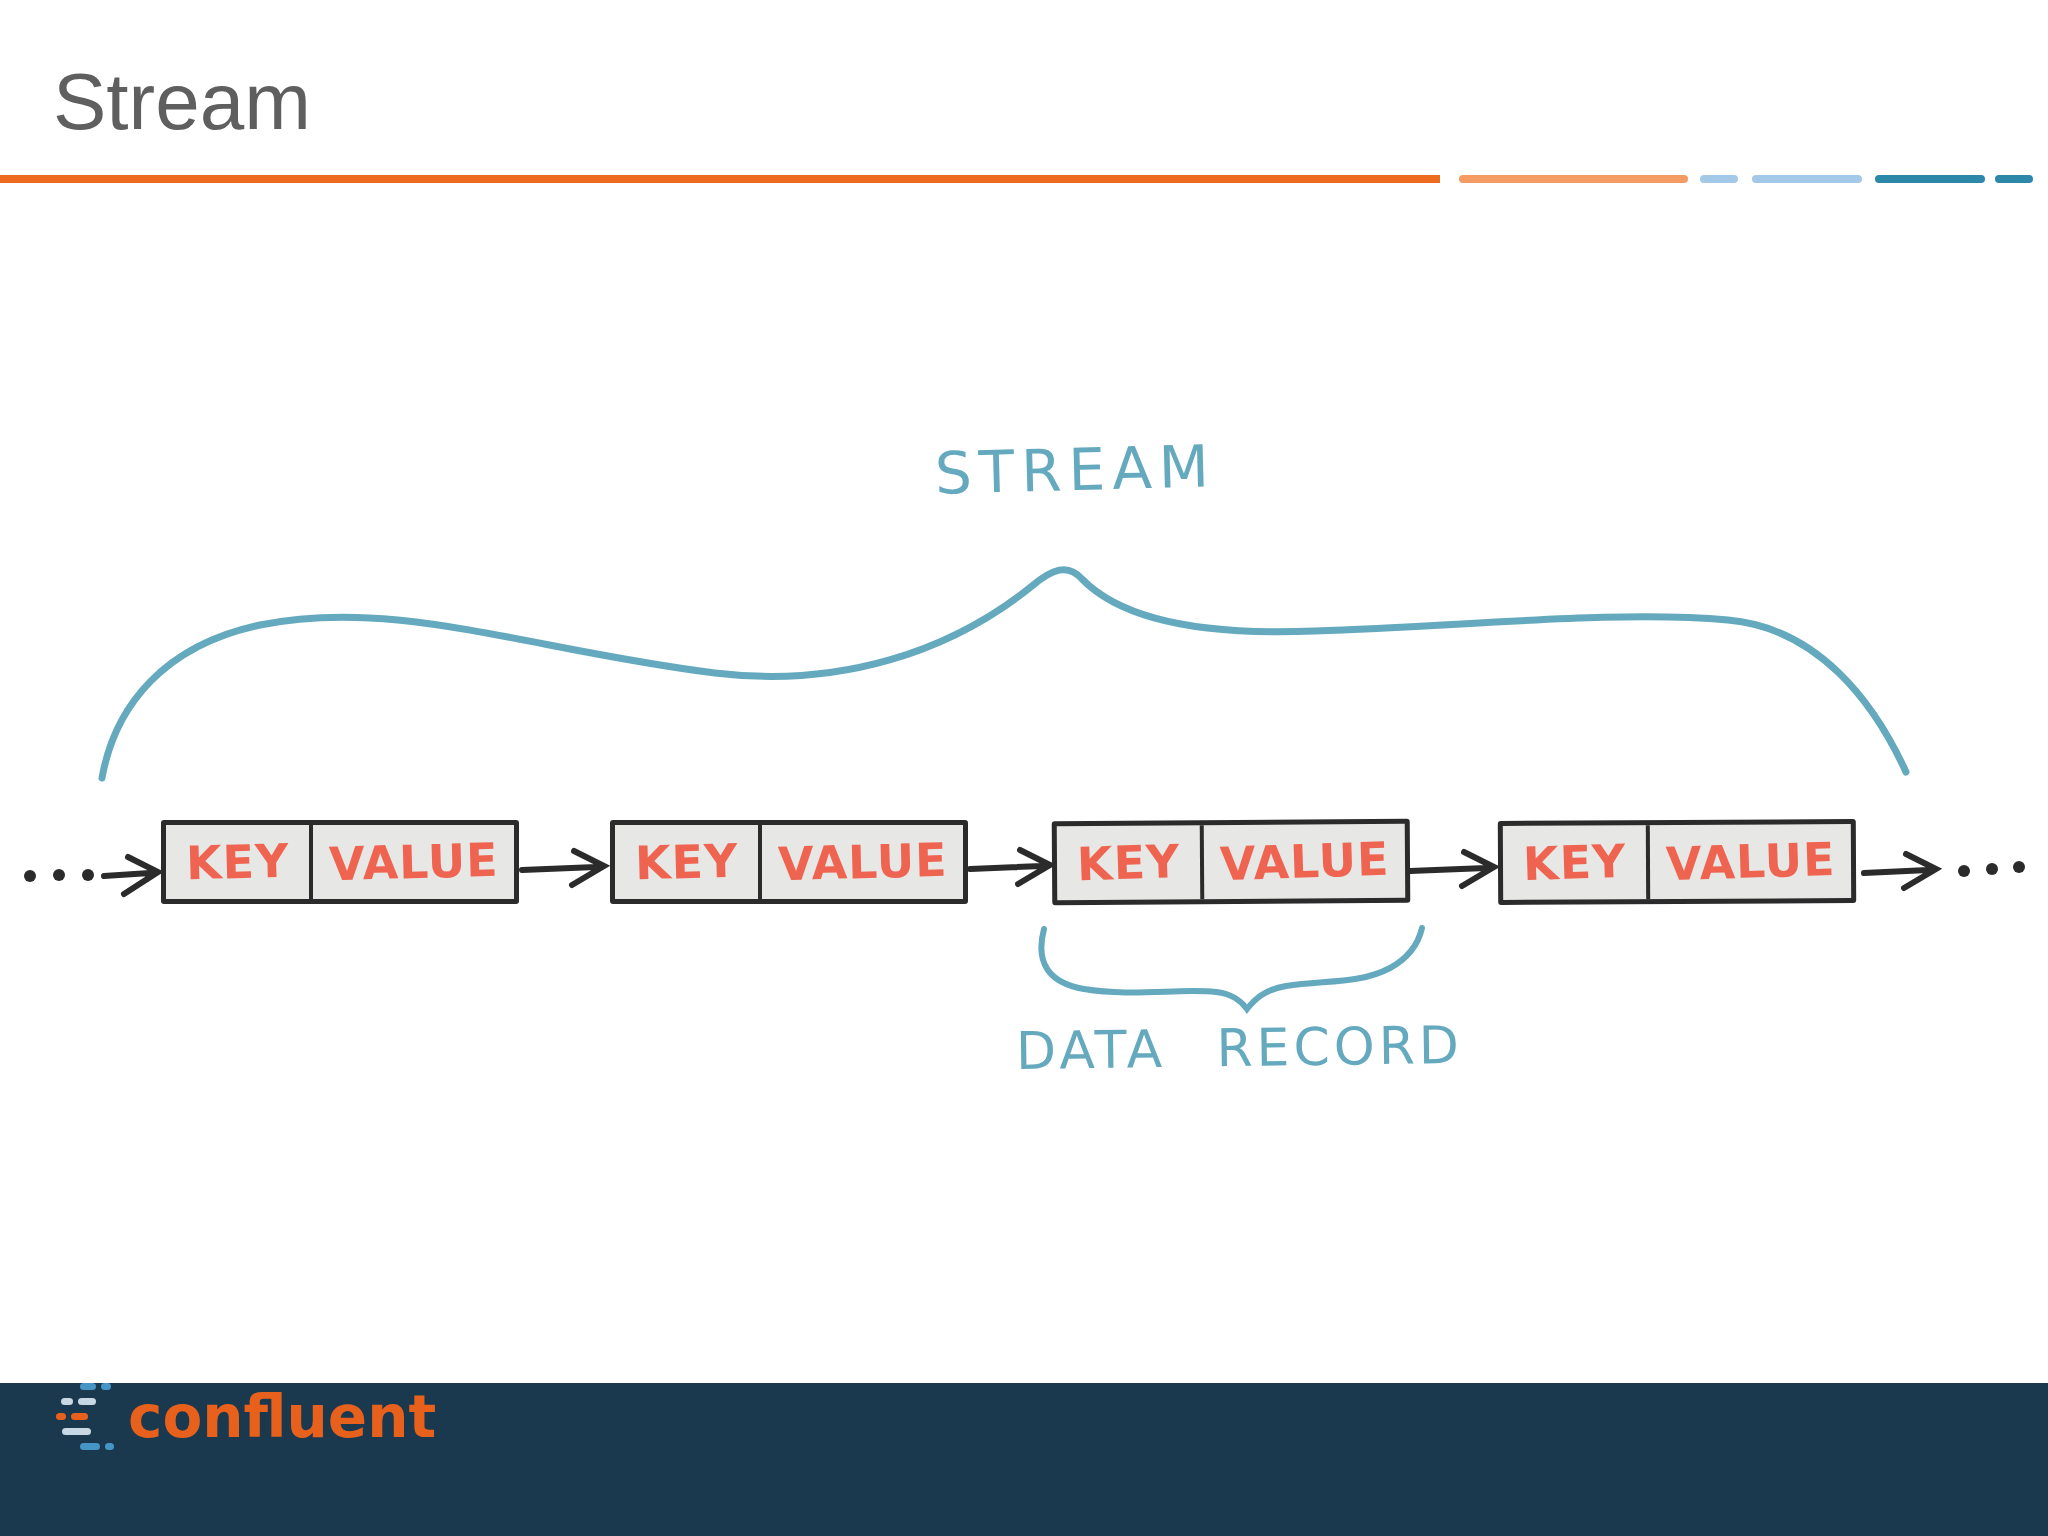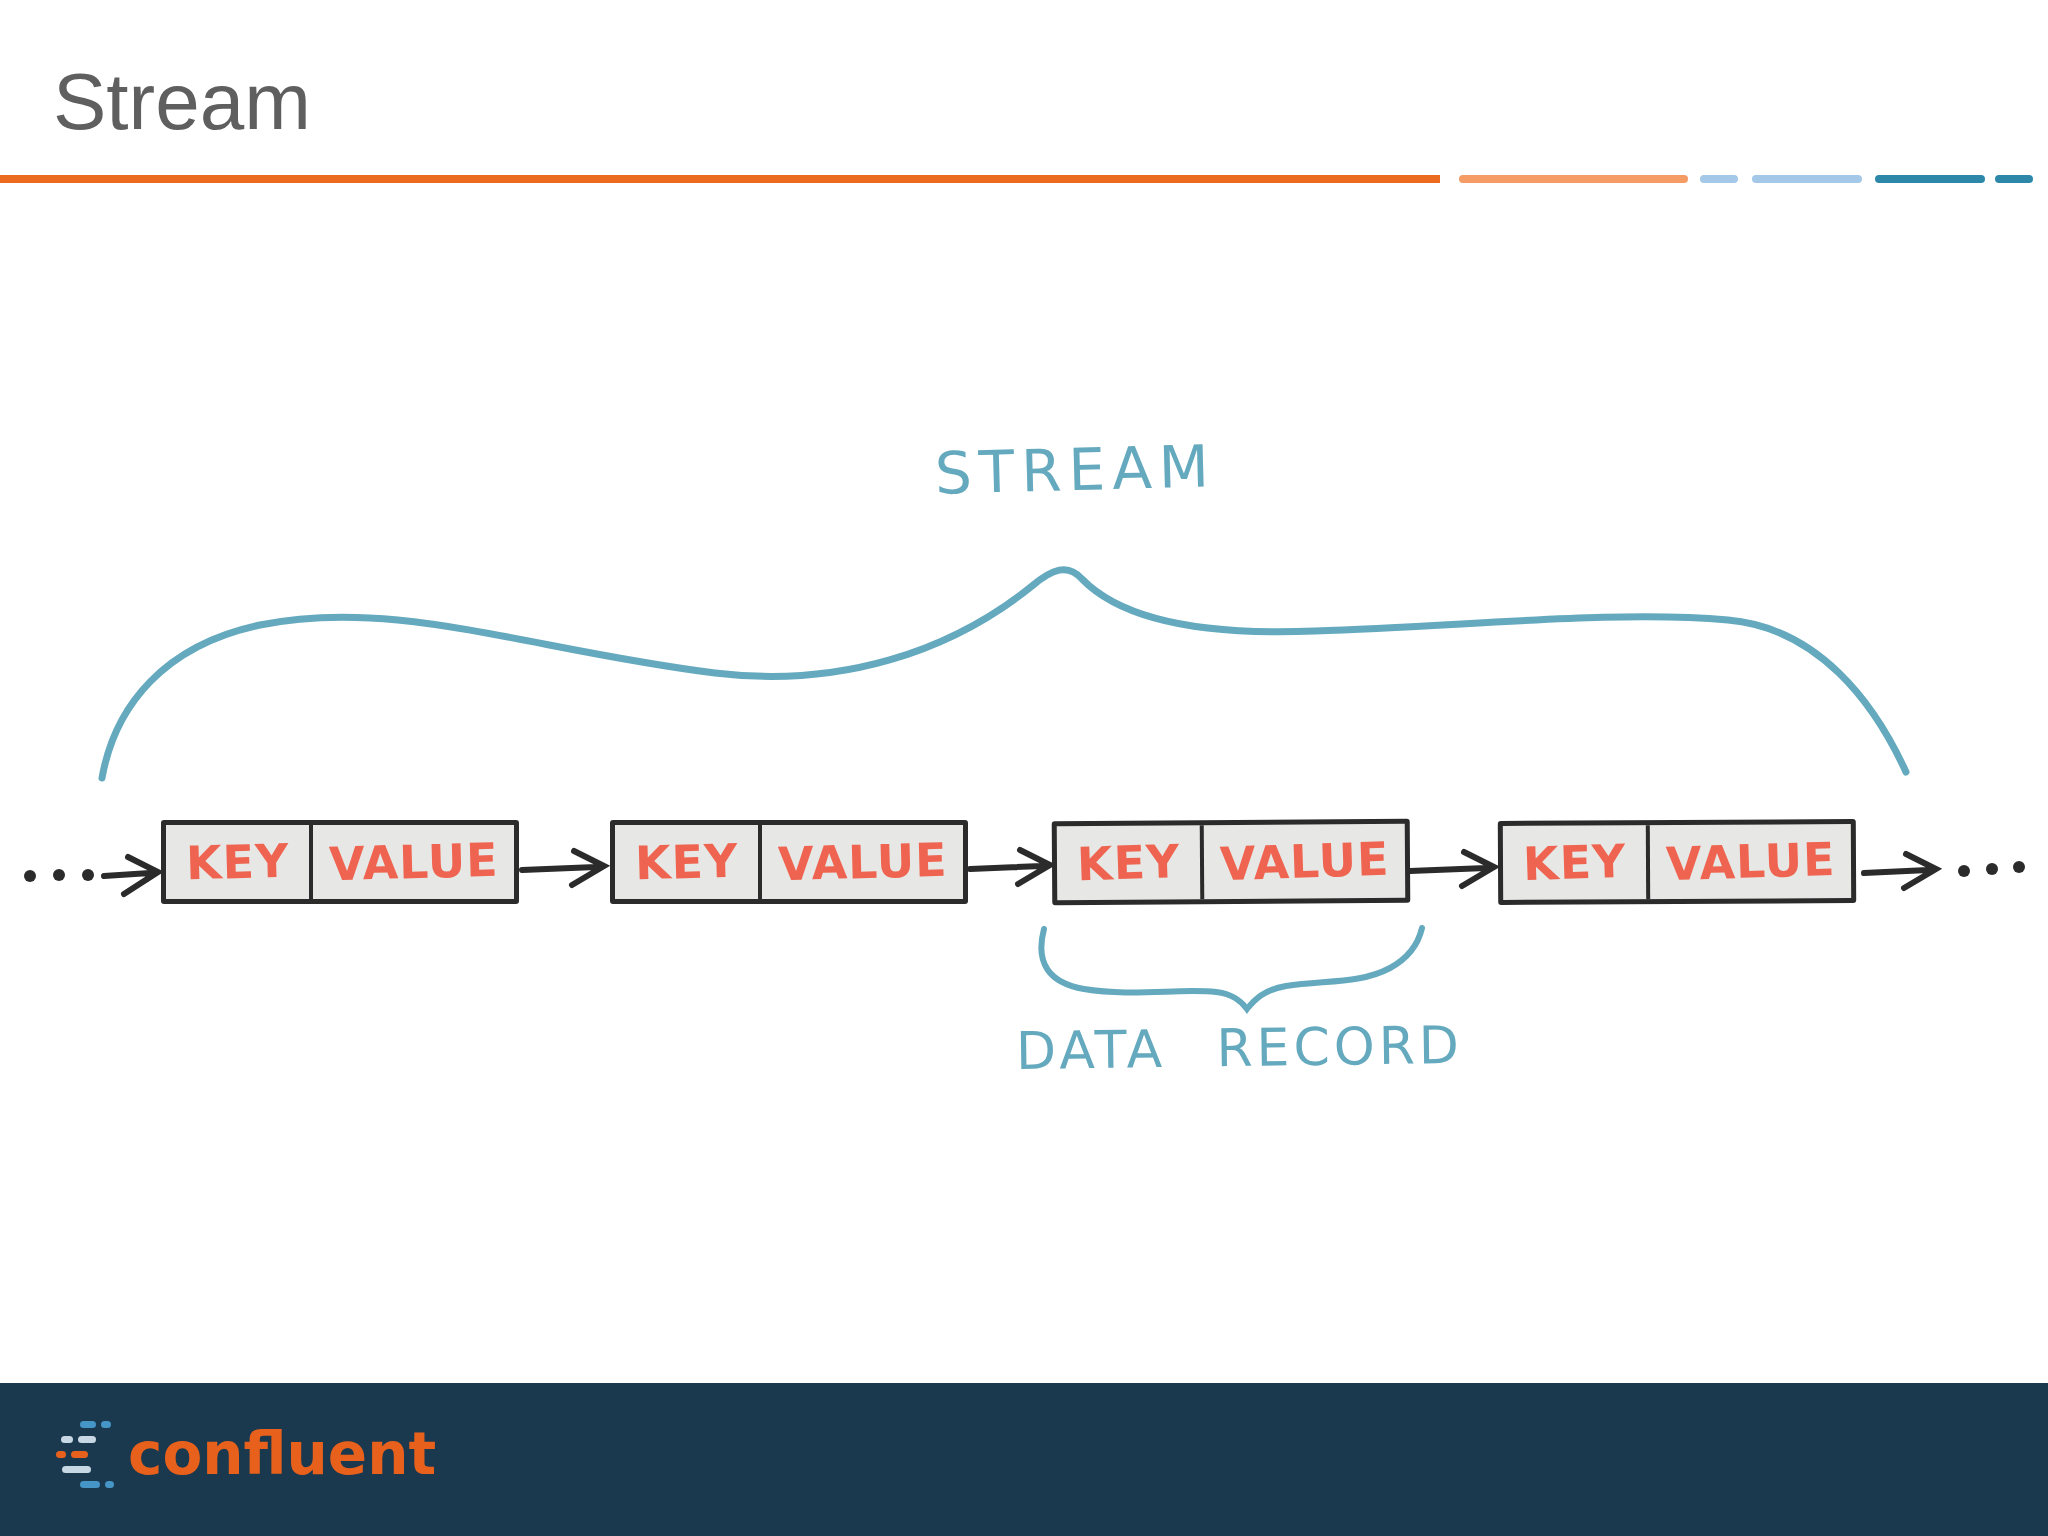--- a/index.html
+++ b/index.html
@@ -46,21 +46,21 @@
   .cell.value{flex:1;}
   .cell span{
     font-family:"DejaVu Sans",sans-serif;font-weight:bold;font-size:46px;
     color:var(--record-text);letter-spacing:1px;transform:rotate(-1.5deg);
   }
   
   .footer{
     position:absolute;left:0;top:1383px;width:2048px;height:153px;
     background:var(--footer-bg);
   }
-  .logo{position:absolute;left:56px;top:0;height:142px;display:flex;align-items:center;gap:10px;}
+  .logo{position:absolute;left:56px;top:0;height:142px;display:flex;align-items:flex-start;gap:10px;}
   .logo-icon{display:flex;flex-direction:column;gap:8px;width:62px;}
   .lrow{display:flex;gap:5px;}
   .ld{height:7px;border-radius:4px;}
   .ld.blue{background:var(--logo-blue);}
   .ld.light{background:var(--logo-light);}
   .ld.orange{background:var(--logo-orange);}
   .logo-text{
     font-family:"DejaVu Sans",sans-serif;font-weight:bold;font-size:58px;
     color:var(--logo-orange);letter-spacing:0px;
   }

